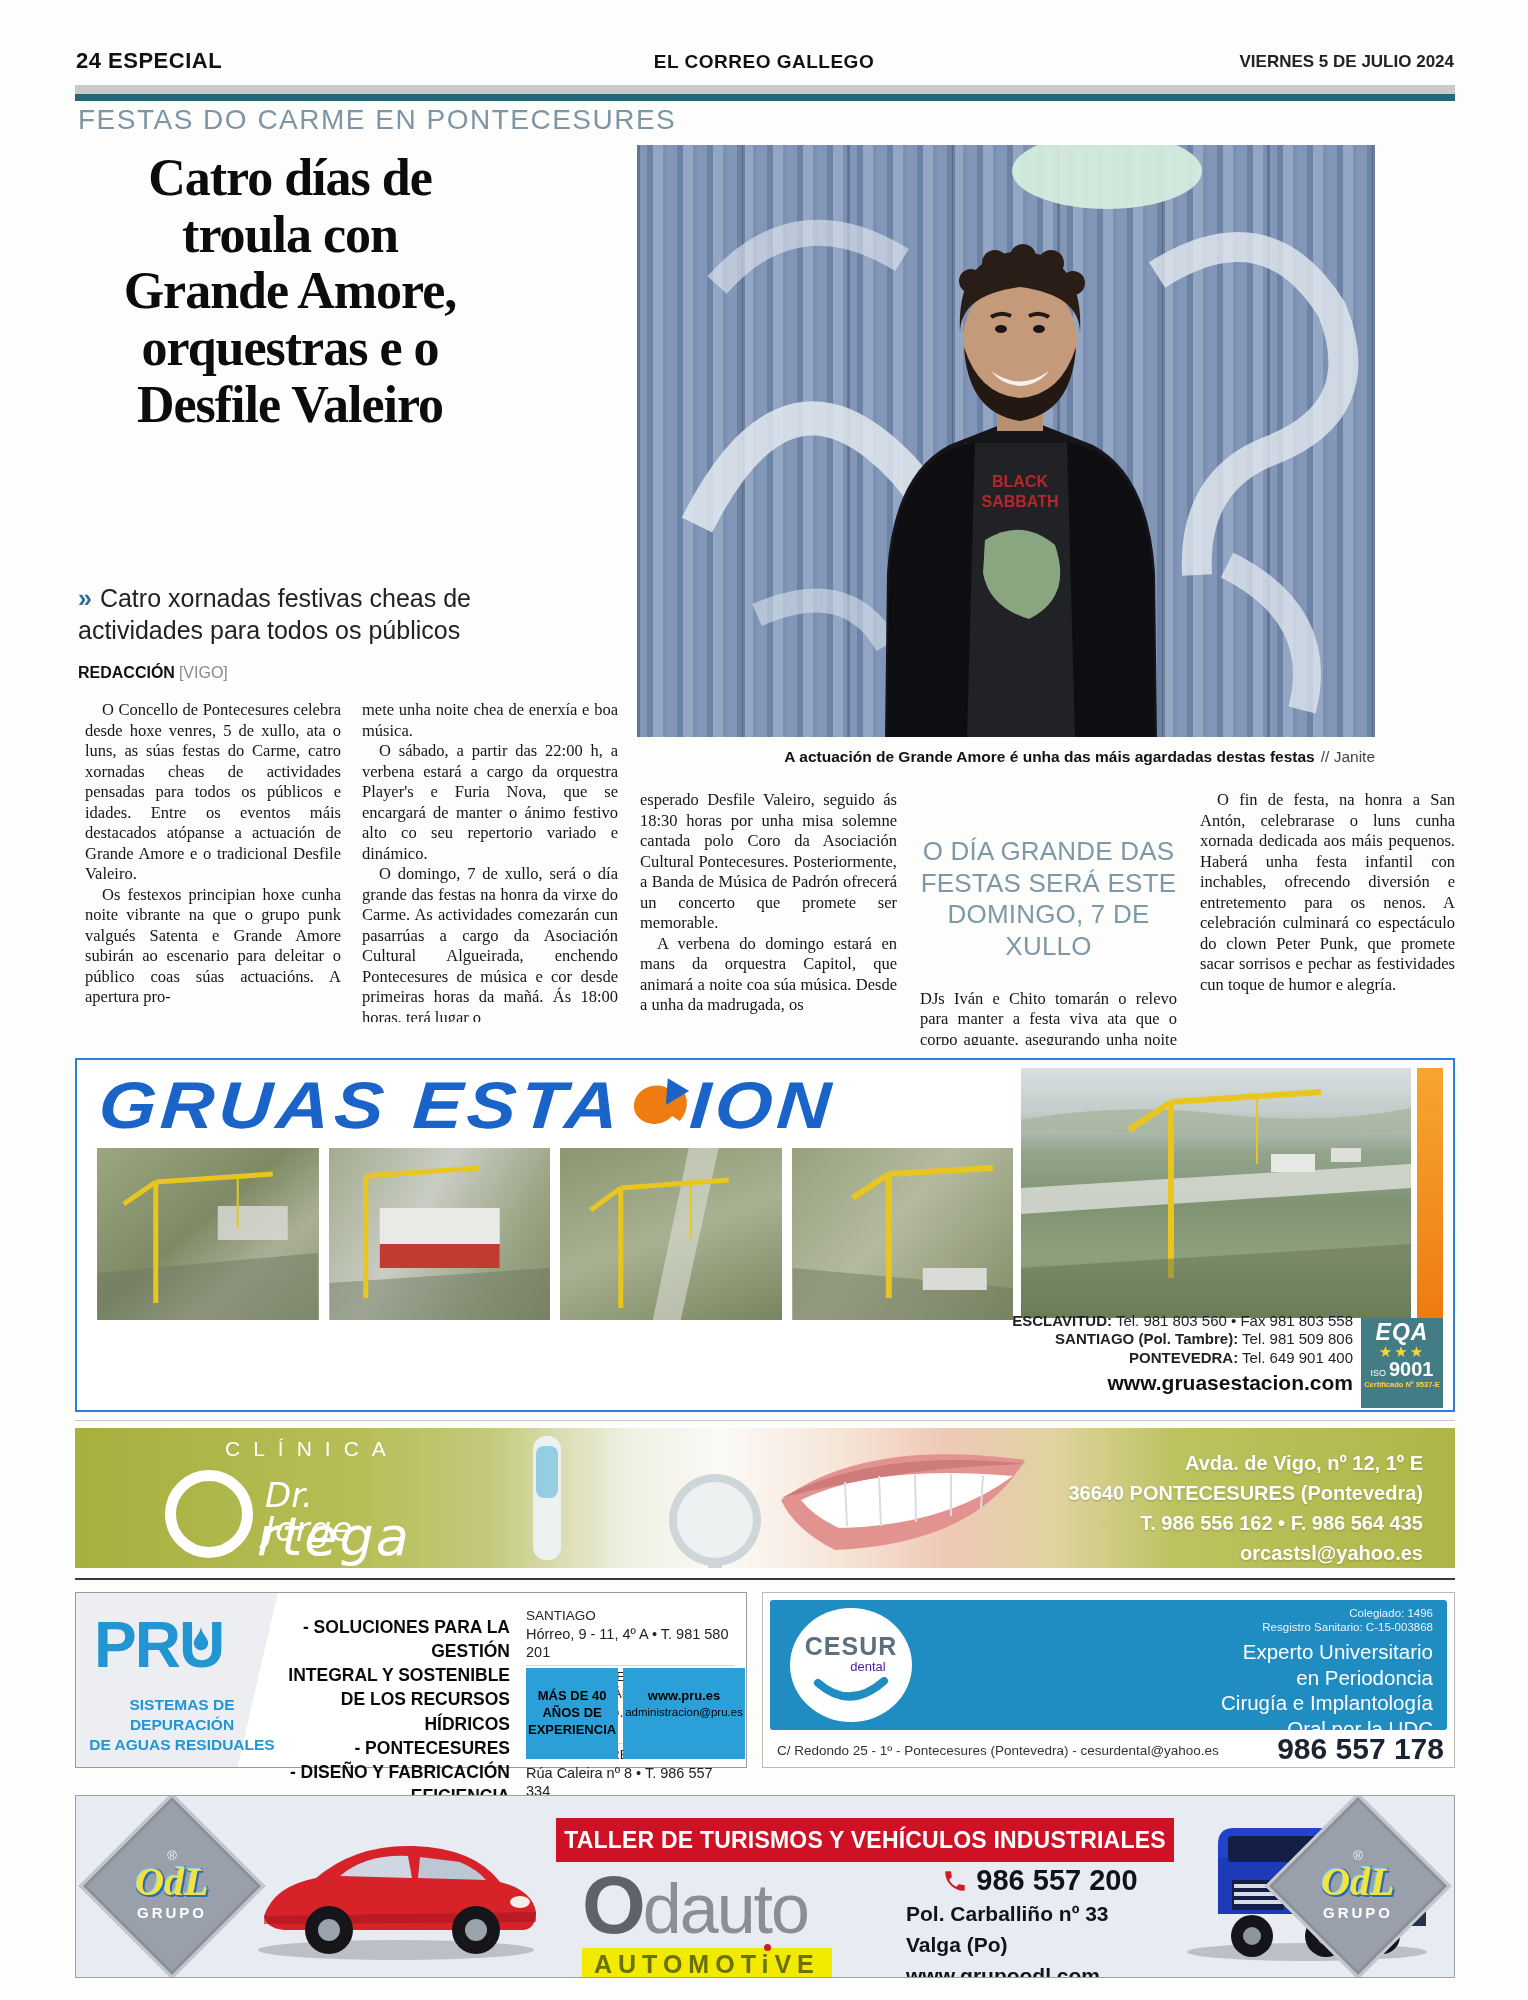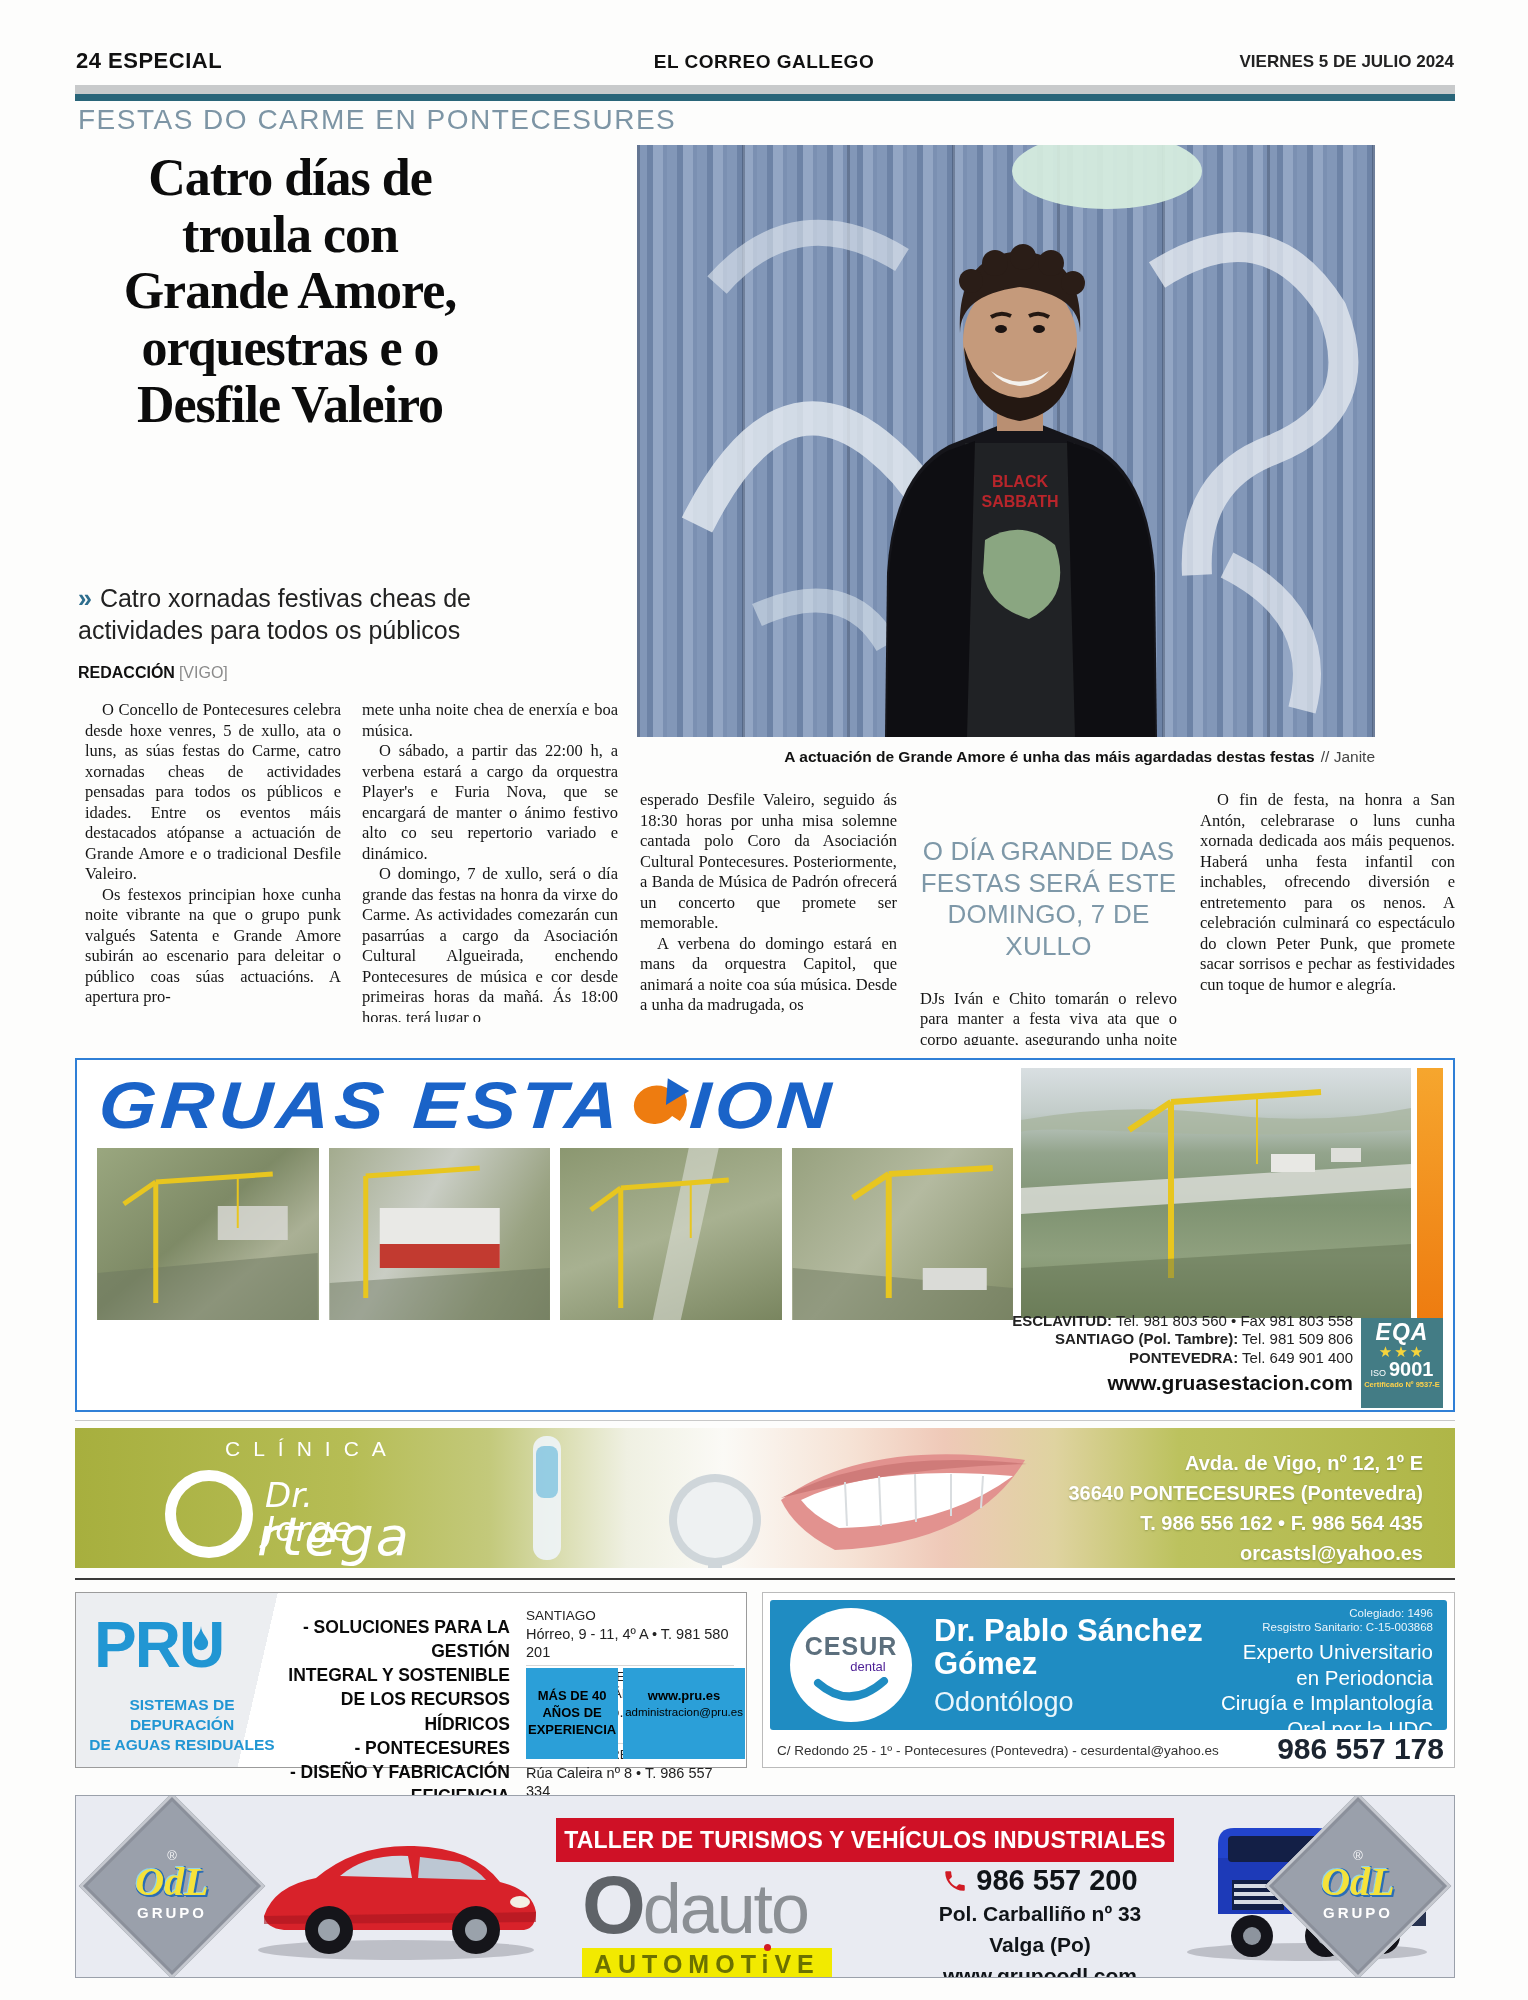--- a/index.html
+++ b/index.html
@@ -155,21 +155,21 @@
                 color:#fff; display:flex; align-items:center; justify-content:center;
                 font:700 23px/1 "Liberation Sans",sans-serif; letter-spacing:.2px; }
   .odauto { position:absolute; left:506px; top:72px; width:310px; }
   .odauto .big-o { font:900 82px/0.9 "Liberation Sans",sans-serif; color:#5f6368; letter-spacing:-3px; }
   .odauto .rest  { font:300 70px/0.9 "Liberation Sans",sans-serif; color:#8b8f94; letter-spacing:-2px; }
   .automotive { display:inline-block; margin-top:6px; background:#f2ea00; color:#6b7100; padding:2px 12px;
                 font:700 25px/1.15 "Liberation Sans",sans-serif; letter-spacing:6px; }
   .automotive .idot { position:relative; }
   .automotive .idot::after { content:""; position:absolute; left:3px; top:-6px; width:7px; height:7px;
                              border-radius:50%; background:#d11b24; }
-  .odl-contact { position:absolute; left:830px; top:70px; width:268px; text-align:center; color:#101418; }
+  .odl-contact { position:absolute; left:830px; top:70px; width:268px; text-align:left; color:#101418; }
   .odl-phone-row { display:flex; align-items:center; justify-content:center; gap:8px;
                    font:700 29px/1 "Liberation Sans",sans-serif; }
   .odl-line { margin-top:7px; font:700 21px/1.15 "Liberation Sans",sans-serif; }
 </style>
 </head>
 <body>
 
 <div class="page">
 
   <div class="ph-left">24 ESPECIAL</div>
@@ -426,25 +426,20 @@
 
   <div class="ad-cesur">
     <div class="cesur-blue">
       <div class="cesur-oval">
         <div class="cesur-name">CESUR</div>
         <div class="cesur-sub">dental</div>
         <svg class="cesur-smile" width="78" height="34" viewBox="0 0 78 34">
             <path d="M6 6 Q38 34 72 4" stroke="#1f8cc2" stroke-width="8" fill="none" stroke-linecap="round"></path>
           </svg>
       </div>
-      <div class="cesur-doc">
-        <div>Dr. Pablo Sánchez</div>
-        <div>Gómez</div>
-        <div class="cesur-prof">Odontólogo</div>
-      </div>
       <div class="cesur-right">
         <div class="cesur-reg">
           <div>Colegiado: 1496</div>
           <div>Resgistro Sanitario: C-15-003868</div>
         </div>
         <div class="cesur-cred">
           <div>Experto Universitario</div>
           <div>en Periodoncia</div>
           <div>Cirugía e Implantología</div>
           <div>Oral por la UDC</div>

